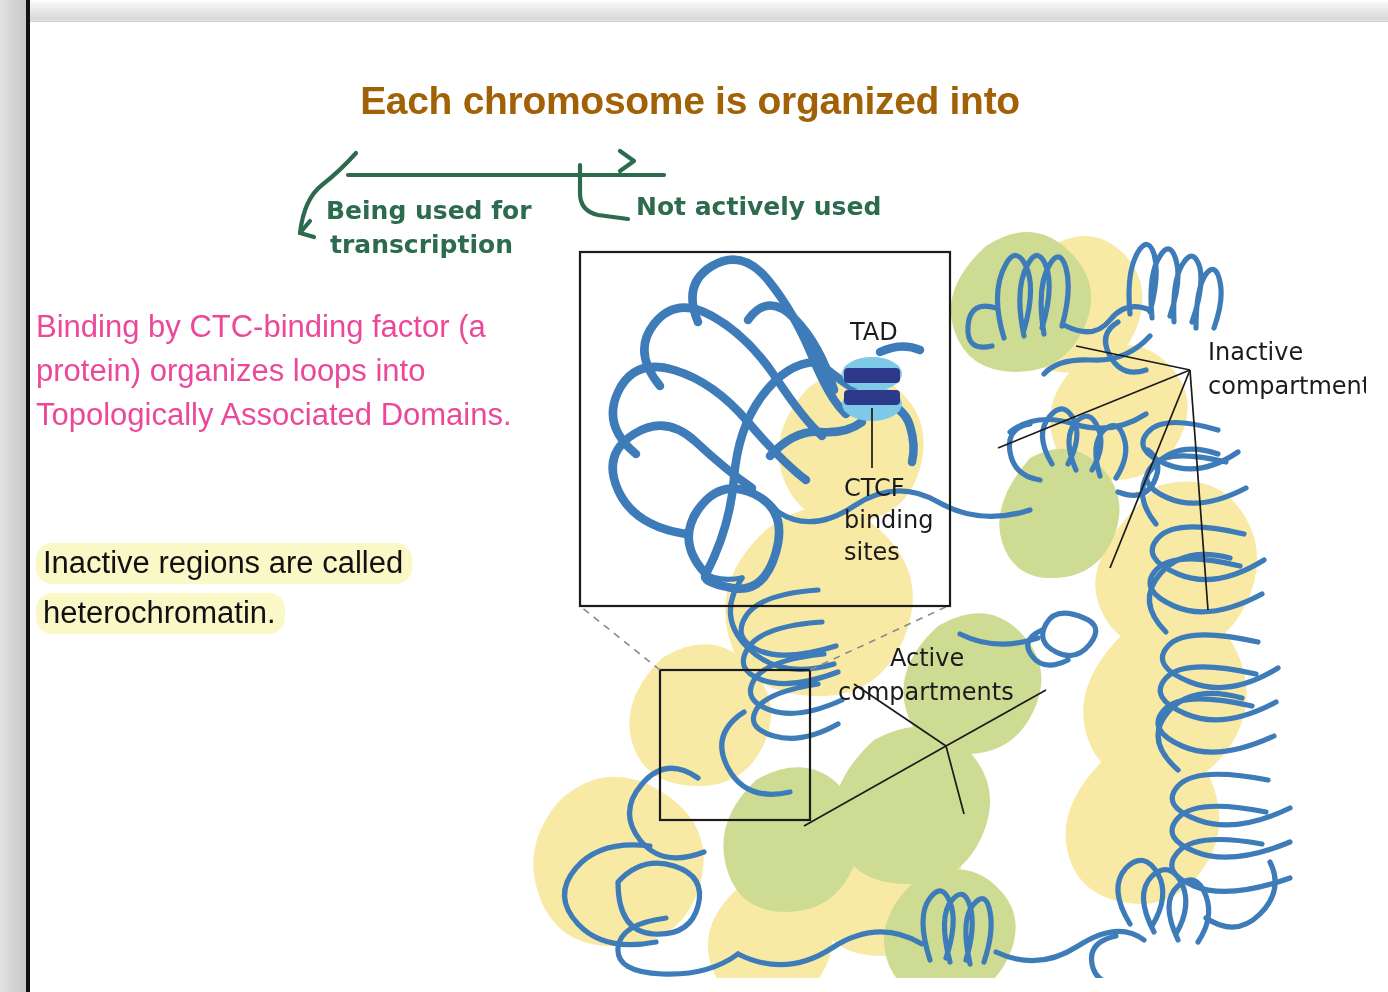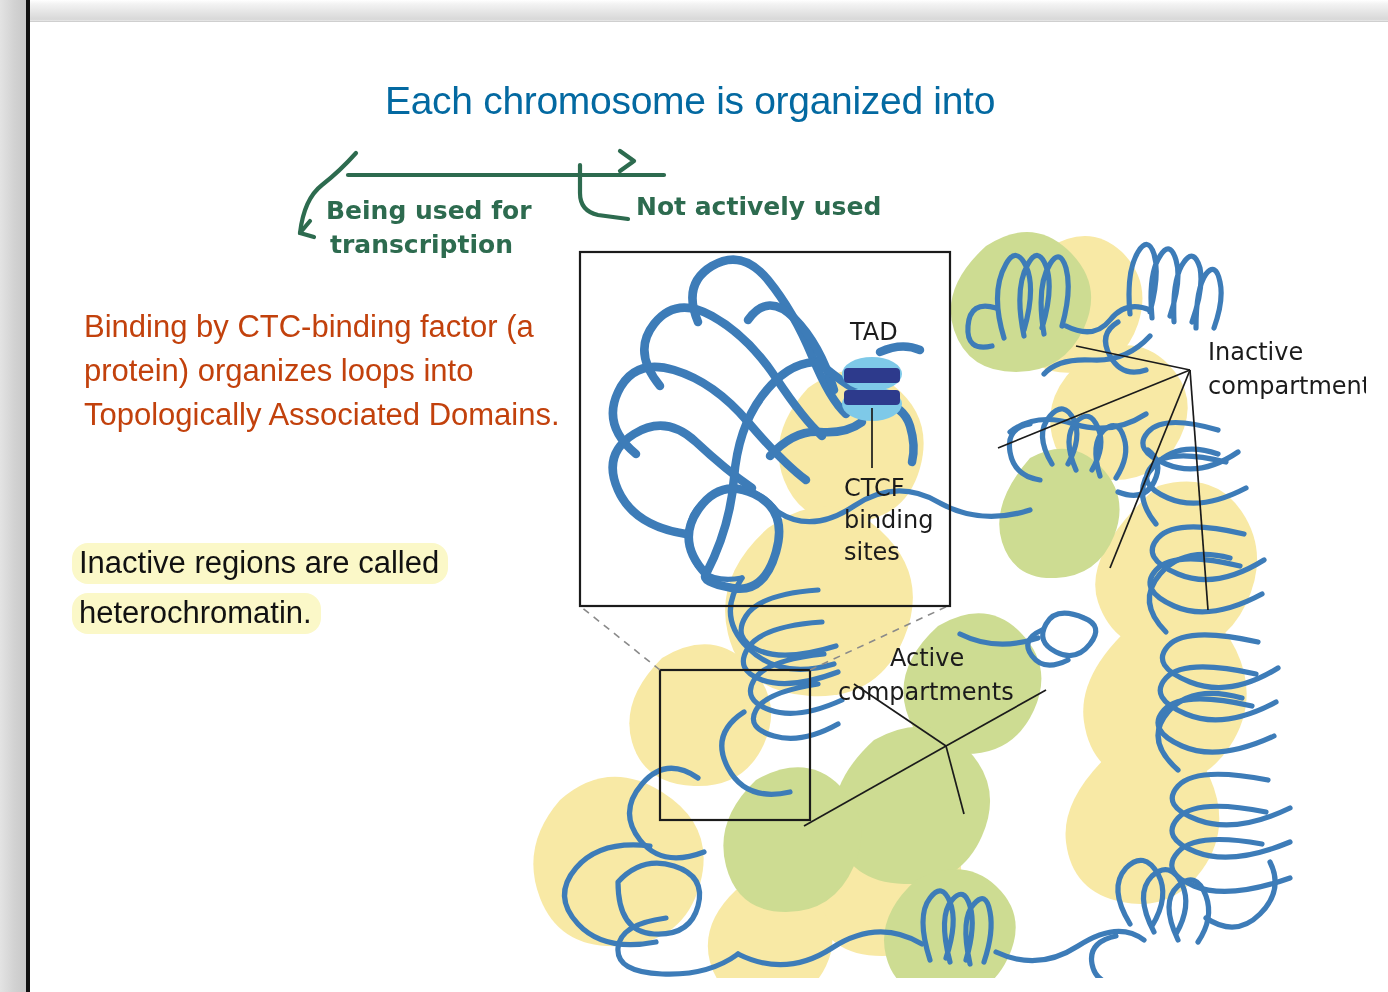--- a/index.html
+++ b/index.html
@@ -33,42 +33,41 @@
   
   #slide{
     position:absolute;left:30px;top:23px;width:1358px;height:969px;
     background:#ffffff;
   }
 
   
   #title{
     position:absolute;left:230px;top:55px;width:860px;
     text-align:center;
-    color:#0369a1;
-    font-weight:normal;
+    color:#a16207;
+    font-weight:bold;
     font-size:39px;
     line-height:46px;
     letter-spacing:-0.3px;
   }
 
   
   #body-para{
     position:absolute;left:6px;top:282px;width:530px;
-    font-size:31px;line-height:44px;color:#c2410c;margin-left:48px;
+    font-size:31px;line-height:44px;color:#ec4899;
   }
   #hl-block{
     position:absolute;left:6px;top:515px;width:520px;
     font-size:31px;line-height:50px;color:#111111;
   }
   .hl{
     background:#fbf8c8;
     border-radius:16px;
     padding:2px 9px 4px 7px;
     box-decoration-break:clone;
-    margin-left:36px;
     -webkit-box-decoration-break:clone;
   }
 
   
   #figure{
     position:absolute;left:488px;top:195px;width:848px;height:760px;
   }
   #figure svg{display:block;}
 
   .fig-label{

